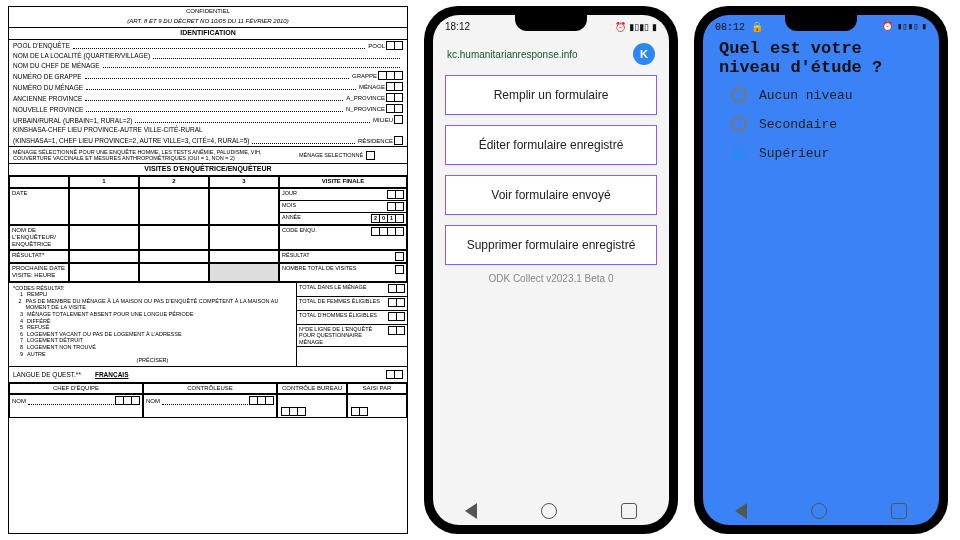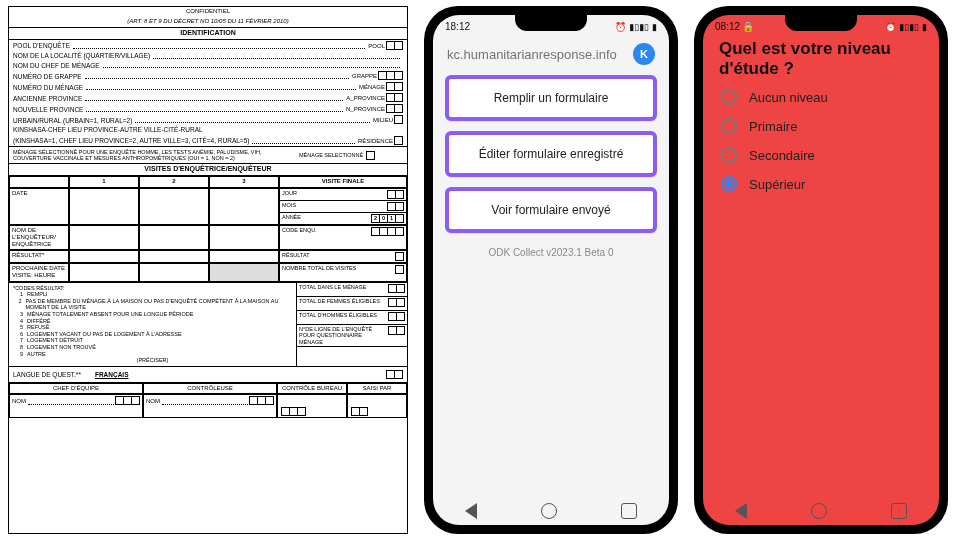--- a/index.html
+++ b/index.html
@@ -63,45 +63,45 @@
   .screen {
     width: 100%;
     height: 100%;
     background: #f4f4f4;
     border-radius: 26px;
     overflow: hidden;
     position: relative;
     display: flex;
     flex-direction: column;
   }
-  .screen.white { background: #ef4444; }
+  .screen.white { background: #3b82f6; font-family: Liberation Mono, monospace; }
   .notch {
     position: absolute; top: 0; left: 50%; transform: translateX(-50%);
     width: 72px; height: 16px; background: #000;
     border-bottom-left-radius: 12px; border-bottom-right-radius: 12px; z-index: 5;
   }
   .statusbar { display: flex; justify-content: space-between; align-items: center; font-size: 10px; padding: 3px 12px 0; height: 20px; color: #111; }
   .statusbar .ic { display: flex; gap: 3px; font-size: 9px; }
   .titlebar { display: flex; align-items: center; padding: 8px 14px 10px; gap: 8px; }
-  .titlebar .t { flex: 1; font-size: 13px; font-weight: 500; color: #737373; }
+  .titlebar .t { flex: 1; font-size: 10px; font-weight: 500; color: #14532d; }
   .avatar { width: 22px; height: 22px; border-radius: 50%; background: #2b87f3; color: #fff; display: flex; align-items: center; justify-content: center; font-size: 11px; font-weight: bold; }
   .btnlist { padding: 0 12px; display: flex; flex-direction: column; gap: 10px; }
-  .bigbtn { background: #fff; border: 4px solid #8b5cf6; border-radius: 6px; padding: 12px 6px; font-size: 12px; text-align: center; color: #222; box-shadow: 0 1px 1px rgba(0,0,0,.05); }
-  .footer { text-align: center; font-size: 10px; color: #888; padding: 14px 0 6px; }
+  .bigbtn { background: #fff; border: 1px solid #8b5cf6; border-radius: 0; padding: 12px 6px; font-size: 12px; text-align: center; color: #222; box-shadow: 0 1px 1px rgba(0,0,0,.05); }
+  .footer { text-align: center; font-size: 10px; color: #888; padding: 8px 0 6px; }
   .navbar { display: flex; justify-content: space-around; align-items: center; height: 28px; margin-top: auto; }
   .navbar .nb { width: 16px; height: 16px; border: 1.5px solid #555; }
   .navbar .tri { width:0;height:0;border-top:8px solid transparent;border-bottom:8px solid transparent;border-right:12px solid #555; background:none; border-left:none;}
   .navbar .circ { border-radius: 50%; }
   .navbar .sq { border-radius: 3px; }
 
   .qbar { display: flex; align-items: center; padding: 6px 10px 8px; gap: 10px; }
   .qbar .t { flex: 1; font-size: 15px; font-weight: 500; color: #111; }
   .qbar .ic { width: 18px; text-align: center; font-size: 14px; color: #222; }
   .question { font-size: 17px; font-weight: 600; color: #111; padding: 4px 16px 10px; }
-  .options { padding: 0 18px; display: flex; flex-direction: column; gap: 13px; font-size: 13px; color: #222; }
+  .options { padding: 0 28px; display: flex; flex-direction: column; gap: 13px; font-size: 13px; color: #222; }
   .opt { display: flex; align-items: center; gap: 12px; }
   .radio { width: 16px; height: 16px; border: 2px solid #777; border-radius: 50%; display: flex; align-items: center; justify-content: center; }
   .radio.sel { border-color: #2b87f3; }
   .radio.sel::after { content:''; width: 8px; height: 8px; background:#2b87f3; border-radius:50%; }
   .navfoot { display: flex; justify-content: space-between; padding: 10px 14px; font-size: 11px; font-weight: 600; color: #222; border-top: 1px solid #eee; margin-top: auto; }
   .navfoot .chev { font-weight: bold; margin: 0 4px; }
 </style>
 </head>
 <body>
 
@@ -409,20 +409,21 @@
         </span>
     </div>
     <div class="titlebar">
       <span class="t">kc.humanitarianresponse.info</span>
       <span class="avatar">K</span>
     </div>
     <div class="btnlist" id="p1-buttons">
         <div class="bigbtn">Remplir un formulaire</div>
         <div class="bigbtn">Éditer formulaire enregistré</div>
         <div class="bigbtn">Voir formulaire envoyé</div>
+        <div class="bigbtn">Supprimer formulaire enregistré</div>
       </div>
     <div class="footer">ODK Collect v2023.1 Beta 0</div>
     <div class="navbar">
       <div class="nb tri"></div>
       <div class="nb circ"></div>
       <div class="nb sq"></div>
     </div>
   </div>
 </div>
 
@@ -438,24 +439,20 @@
         </span>
     </div>
     <div class="question">Quel est votre niveau d'étude ?</div>
     <div class="options" id="p2-options">
         <div class="opt">
           <span class="radio "></span>
           <span>Aucun niveau</span>
         </div>
         <div class="opt">
           <span class="radio "></span>
-          <span>Primaire</span>
-        </div>
-        <div class="opt">
-          <span class="radio "></span>
           <span>Secondaire</span>
         </div>
         <div class="opt">
           <span class="radio sel"></span>
           <span>Supérieur</span>
         </div>
       </div>
     <div class="navbar">
       <div class="nb tri"></div>
       <div class="nb circ"></div>

